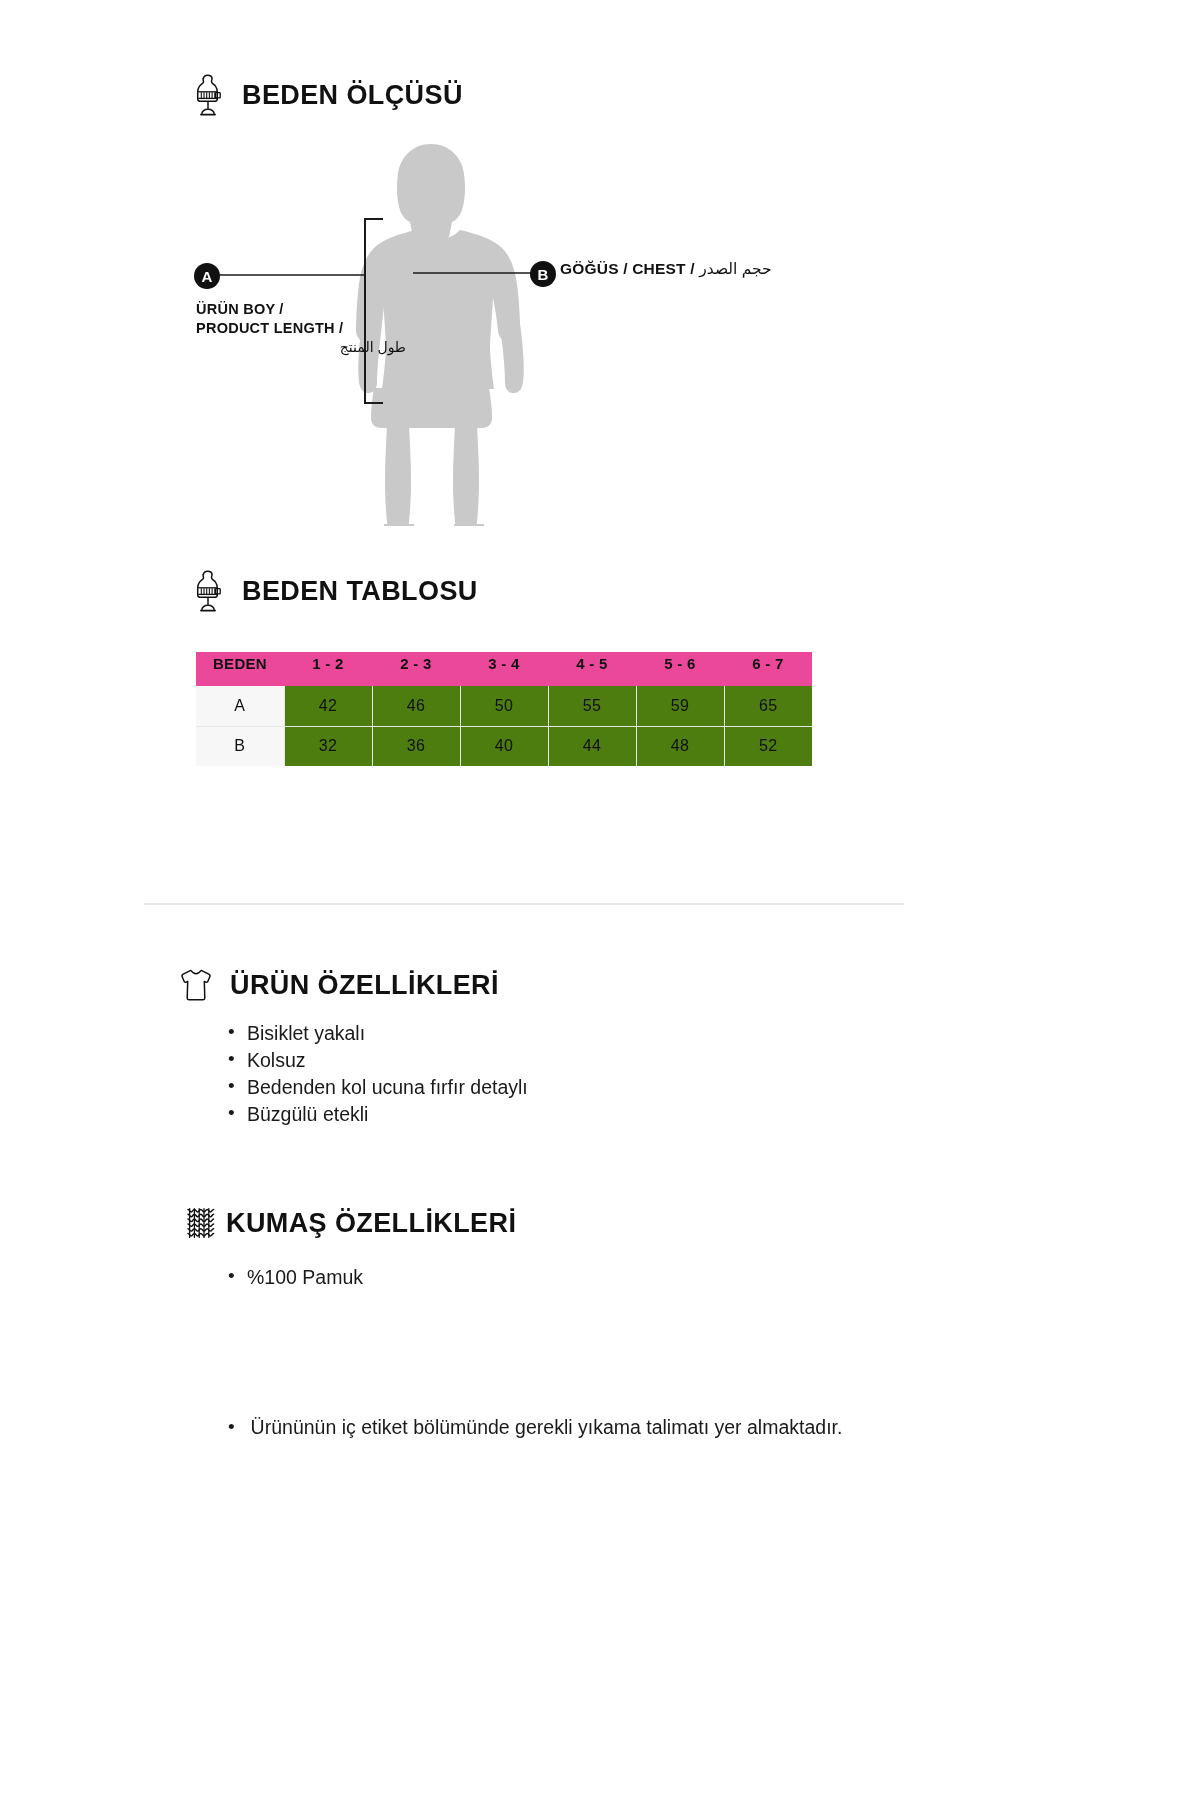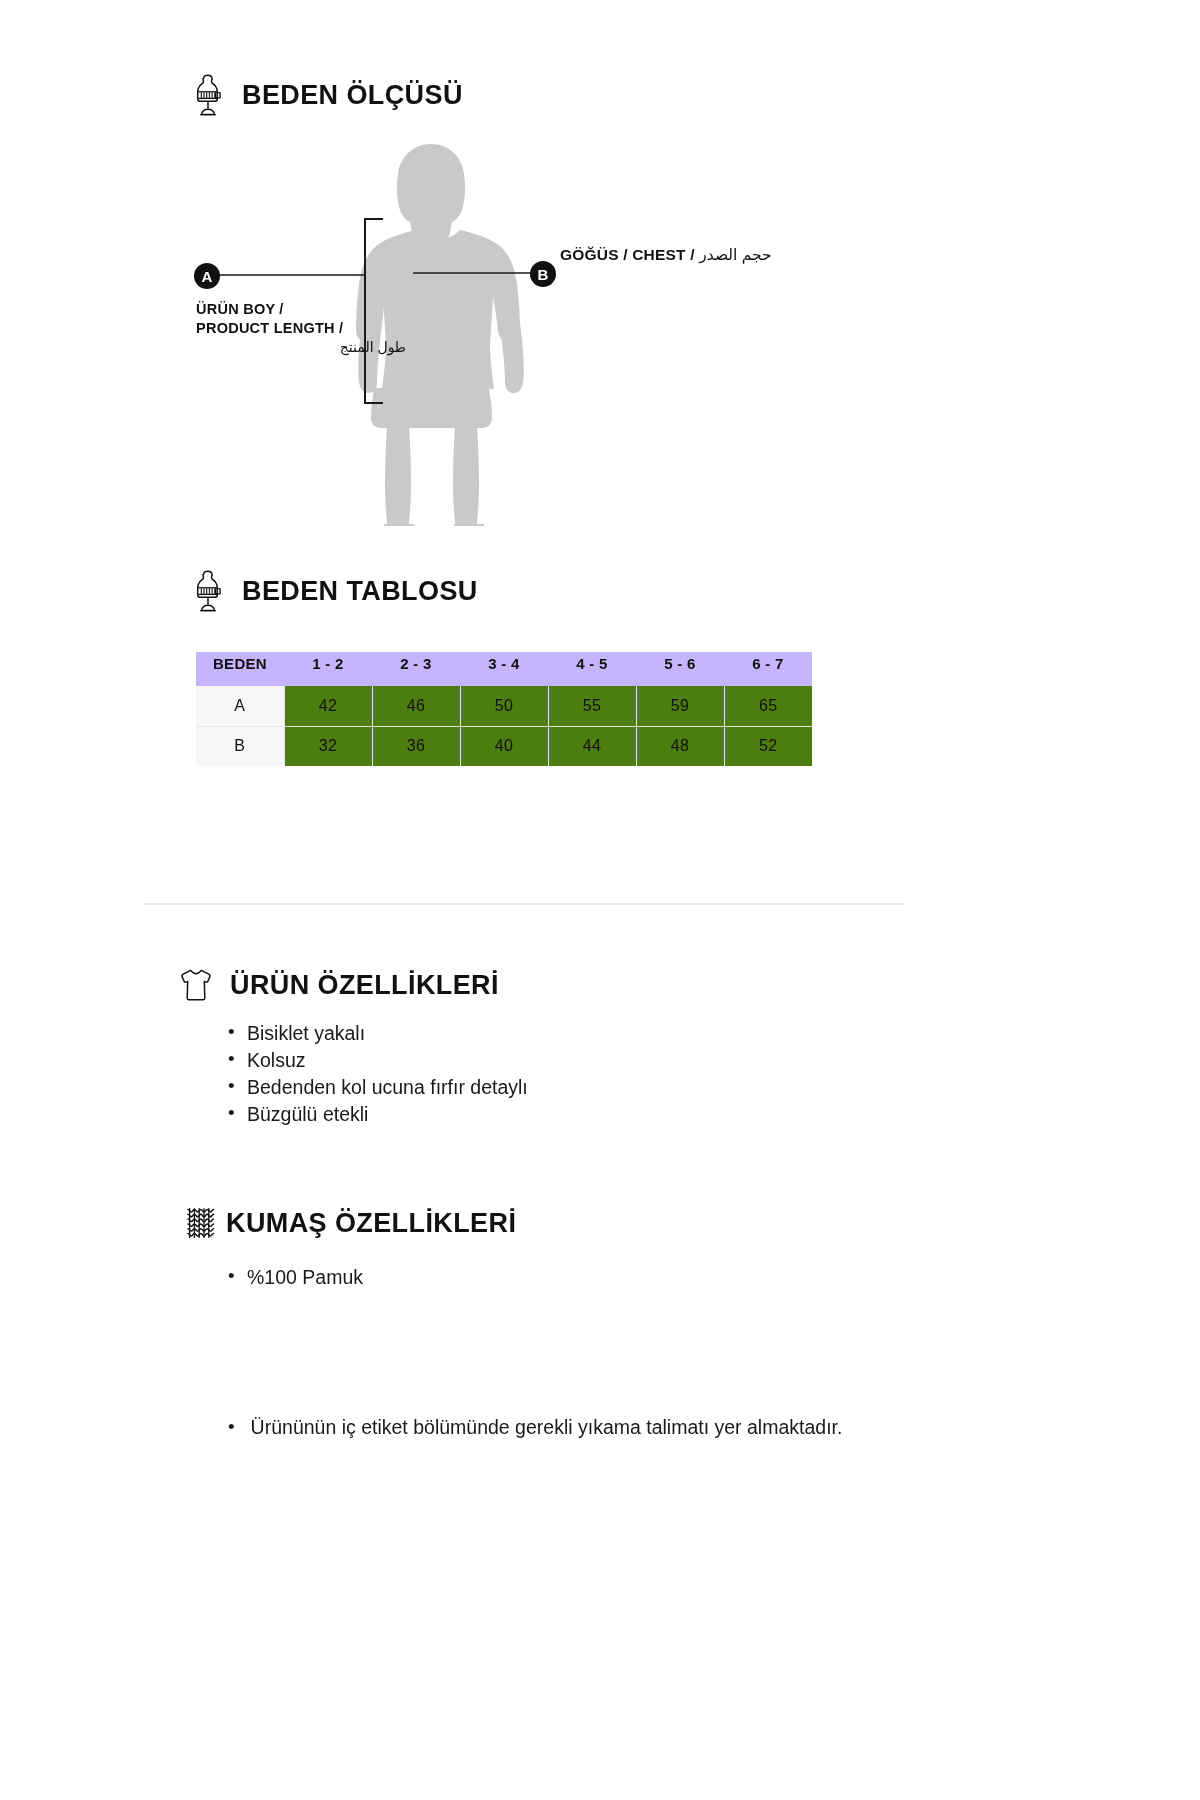--- a/index.html
+++ b/index.html
@@ -77,21 +77,21 @@
   .label-a-text .arabic {
     font-weight: 400;
     font-size: 14px;
     direction: rtl;
     display: block;
   }
 
   .label-b-text {
     position: absolute;
     left: 560px;
-    top: 246px;
+    top: 260px;
     font-size: 15.5px;
     font-weight: 600;
     letter-spacing: 0.2px;
     color: #111111;
     white-space: nowrap;
   }
   .label-b-text .arabic {
     font-weight: 400;
   }
 
@@ -117,21 +117,21 @@
   table.size-table th,
   table.size-table td {
     text-align: center;
     font-size: 15px;
     font-weight: 700;
     color: #111111;
     height: 40px;
     letter-spacing: 0.3px;
   }
   table.size-table thead th {
-    background: #c4b5fd;
+    background: #ec4899;
     border: none;
     padding-bottom: 12px;
     height: 34px;
   }
   table.size-table tbody td {
     background: #4d7c0f;
     border: 1px solid #e6e6e6;
     font-weight: 500;
     font-size: 16px;
   }

